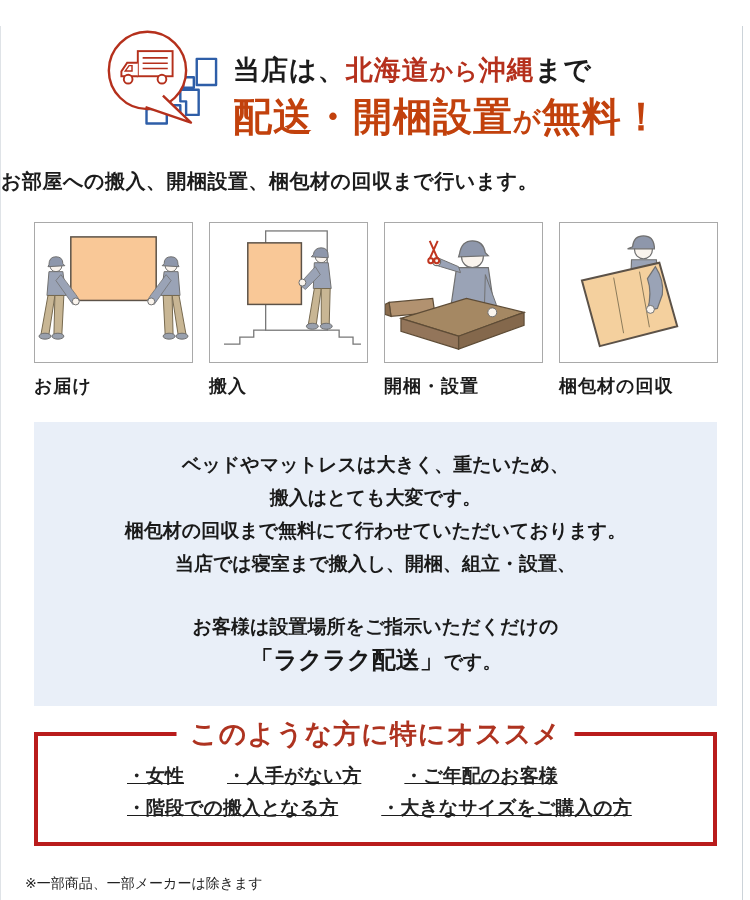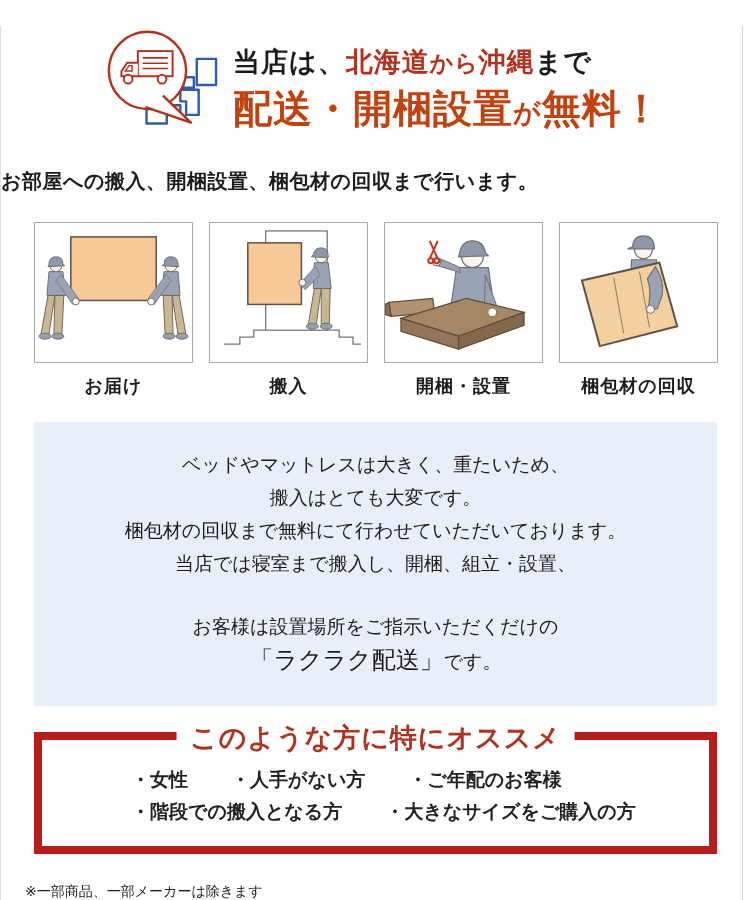--- a/index.html
+++ b/index.html
@@ -9,50 +9,50 @@
     font-family:"Liberation Sans","DejaVu Sans",sans-serif;
     color:#1c1c1c; overflow:hidden;
   }
   .page {
     position:relative; width:750px; height:900px;
     background:#fff; border-left:1px solid #dfe3e7;
   }
   .right-edge { position:absolute; top:0; left:741px; width:1px; height:900px; background:#ccd3d9; }
 
   
-  .header { display:flex; align-items:center; margin:26px 12px 0 96px; }
+  .header { display:flex; align-items:flex-end; margin:26px 12px 0 96px; }
   .header-icon { flex:0 0 auto; }
   .header-text { margin:10px 0 0 8px; }
   .h-line1 { font-size:27px; font-weight:bold; letter-spacing:1px; white-space:nowrap; }
   .h-line1 .red { color:#b5301c; }
   .h-line1 .red-small { color:#b5301c; font-size:23px; }
   .h-line2 { font-size:39px; font-weight:bold; color:#c2410c; letter-spacing:1px; margin-top:2px; white-space:nowrap; }
   .h-line2 .small { font-size:27px; }
   .subtitle { text-align:left; font-size:20px; font-weight:bold; margin-top:24px; letter-spacing:0.5px; }
 
   
   .steps { display:flex; justify-content:flex-start; gap:16px; margin:27px 33px 0 33px; }
   .step { width:159px; }
   .step-box { width:159px; height:141px; border:1px solid #a9a9a9; background:#fff; }
   .step-box svg { display:block; }
-  .step-label { text-align:center; font-size:18px; font-weight:bold; margin-top:11px; letter-spacing:1px; }
+  .step-label { font-size:18px; font-weight:bold; margin-top:11px; letter-spacing:1px; }
 
   
   .info-box {
     margin:24px 33px 0 33px; background:#e9eff8;
     padding:26px 10px 28px 10px; text-align:center;
-    font-size:19px; font-weight:normal; line-height:33px; color:#1a1a1a;
+    font-size:19px; font-weight:bold; line-height:33px; color:#1a1a1a;
   }
   .info-p2 { margin-top:30px; }
   .info-hl { font-size:24px; }
 
   
   .recommend {
     position:relative; margin:26px 33px 0 33px;
-    border:8px solid #b91c1c; padding:24px 0 18px 80px; min-height:105px;
+    border:4px solid #b91c1c; padding:24px 0 18px 80px; min-height:105px;text-decoration:underline;
   }
   .recommend-title {
     position:absolute; top:-20px; left:50%; transform:translateX(-50%);
     background:#fff; padding:0 14px; white-space:nowrap;
     font-size:27px; font-weight:bold; color:#ae3320; letter-spacing:1px;
   }
   .recommend-row { font-size:19px; font-weight:bold; line-height:32px; color:#222; }
   .recommend-row span { margin-right:34px;margin-left:9px; }
   .recommend-row span:last-child { margin-right:0; }
 

